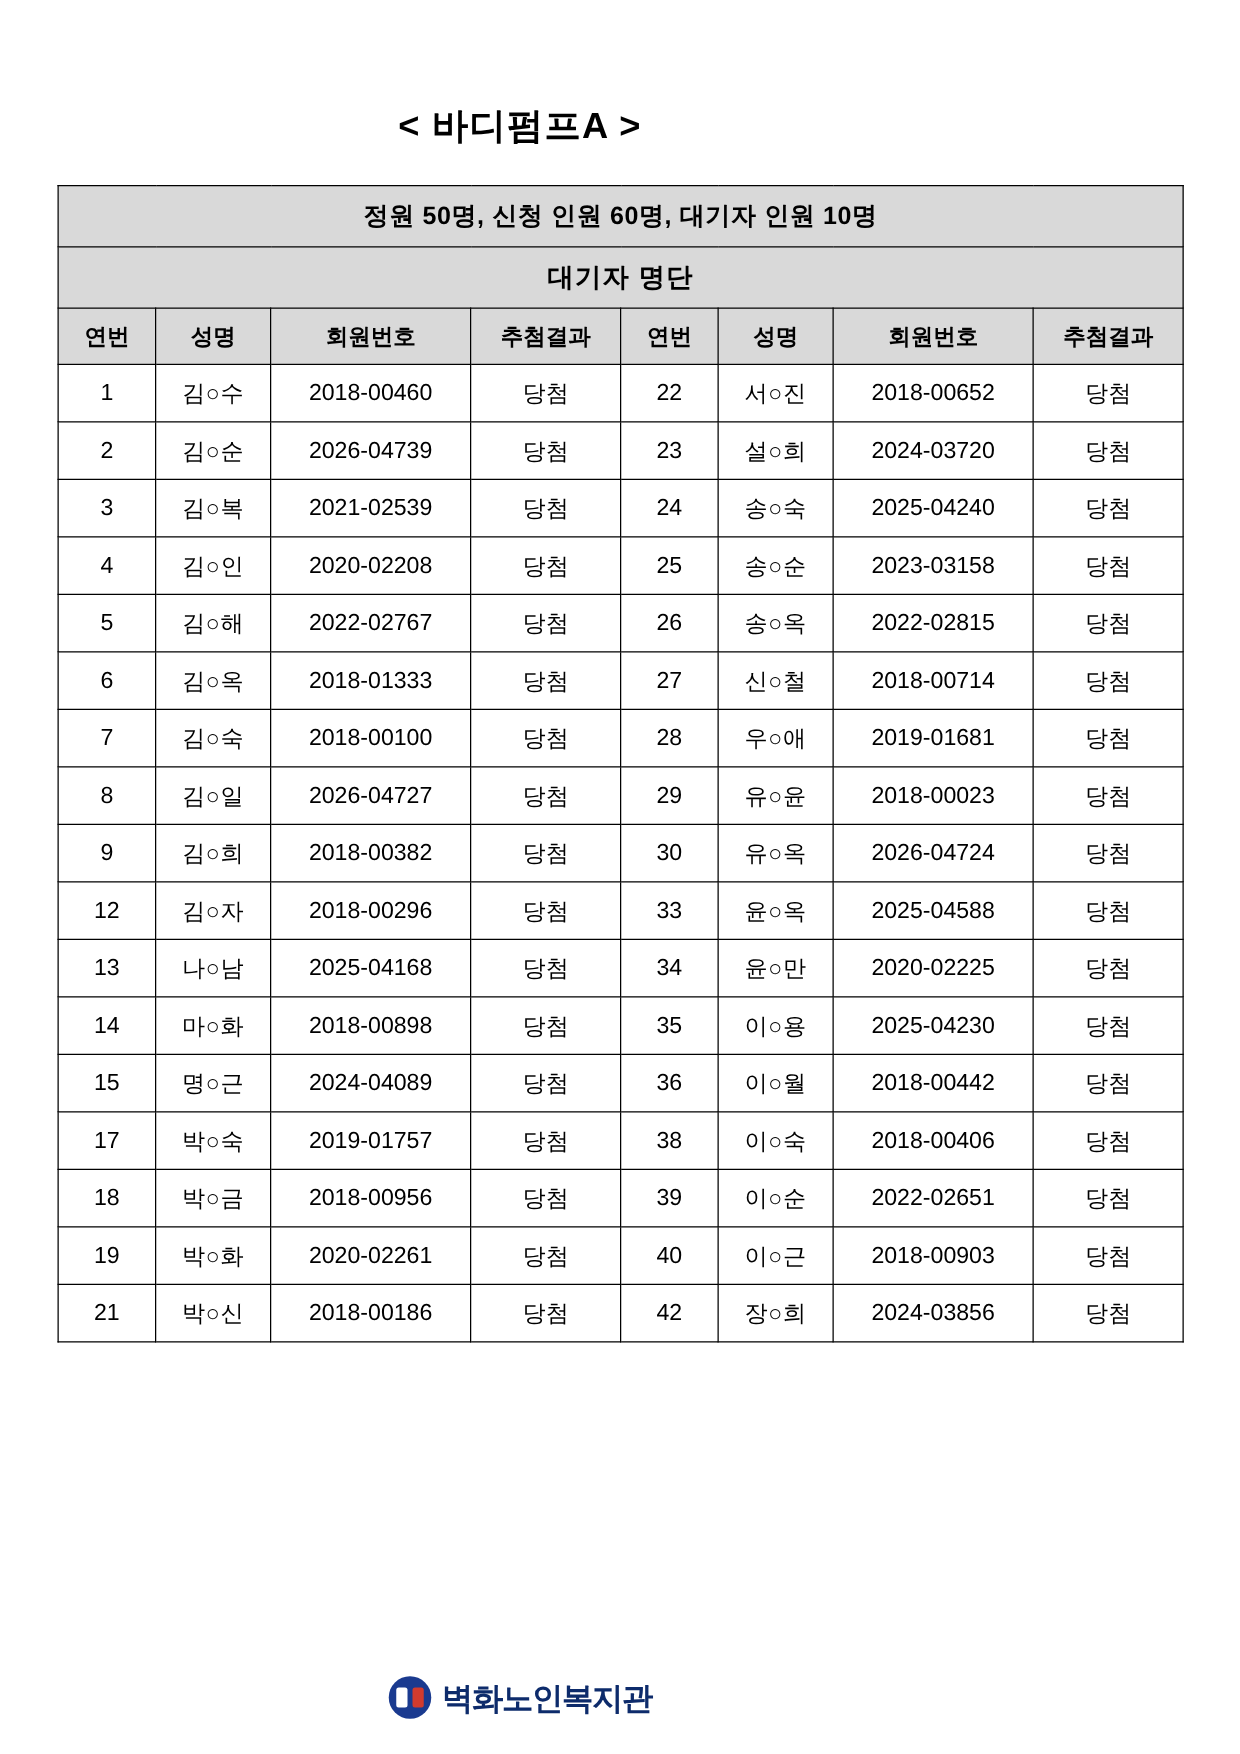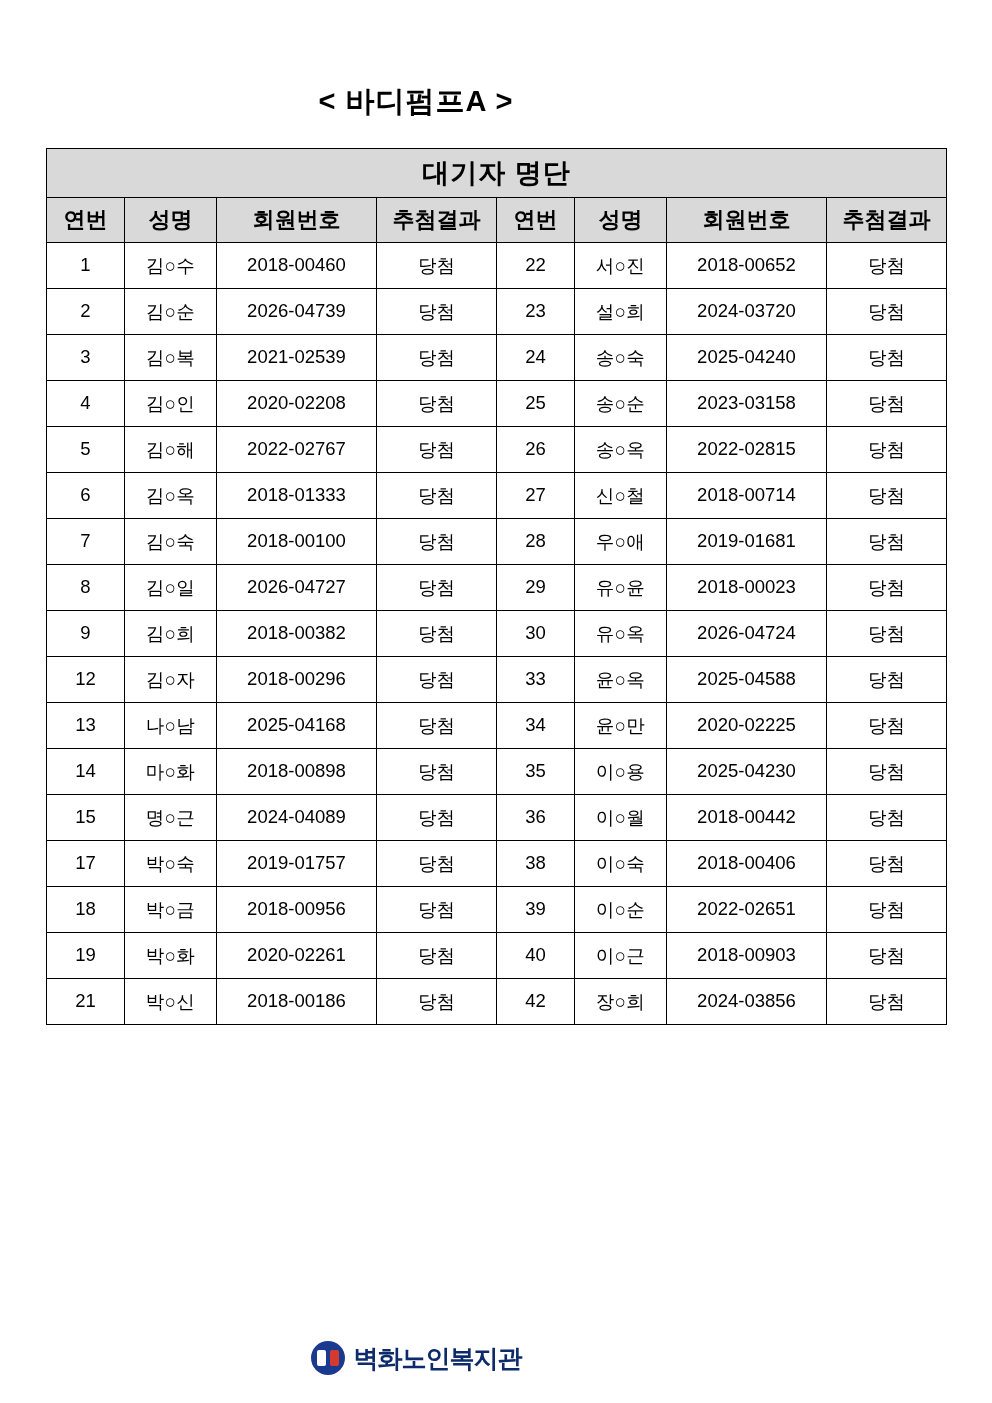--- a/index.html
+++ b/index.html
@@ -49,28 +49,28 @@
   tr.summary td {
     background: #d9d9d9;
     font-weight: bold;
     font-size: 20px;
     height: 48px;
     letter-spacing: 0.5px;
   }
   tr.subtitle td {
     background: #d9d9d9;
     font-weight: bold;
-    font-size: 27px;
+    font-size: 21px;
     height: 48px;
     letter-spacing: 1px;
   }
   tr.head th {
     background: #d9d9d9;
     font-weight: bold;
-    font-size: 22px;
+    font-size: 18px;
     height: 44px;
   }
   col.c-no { width: 78px; }
   col.c-name { width: 92px; }
   col.c-member { width: 160px; }
   col.c-result { width: 120px; }
 
   td.no-cell { font-size: 18px; }
   td.name-cell { font-size: 19px; letter-spacing: 0.5px; }
   td.member-cell { font-size: 18.5px; }
@@ -140,20 +140,23 @@
         <col class="c-no">
           <col class="c-name">
           <col class="c-member">
           <col class="c-result">
         <col class="c-no">
           <col class="c-name">
           <col class="c-member">
           <col class="c-result">
       </colgroup>
       <tbody>
+        <tr class="summary">
+          <td colspan="8">정원 50명, 신청 인원 60명, 대기자 인원 10명</td>
+        </tr>
         <tr class="subtitle">
           <td colspan="8">대기자 명단</td>
         </tr>
         <tr class="head">
           <th>연번</th>
           <th>성명</th>
           <th>회원번호</th>
           <th>추첨결과</th>
           <th>연번</th>
           <th>성명</th>

